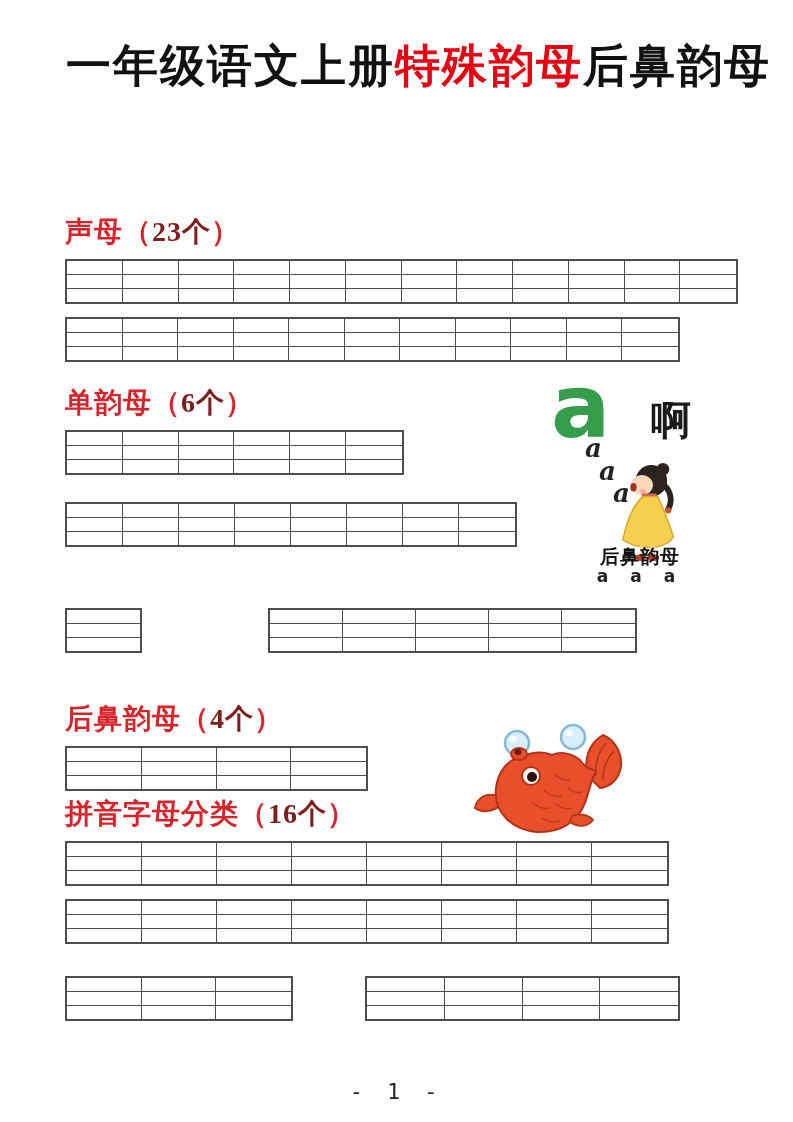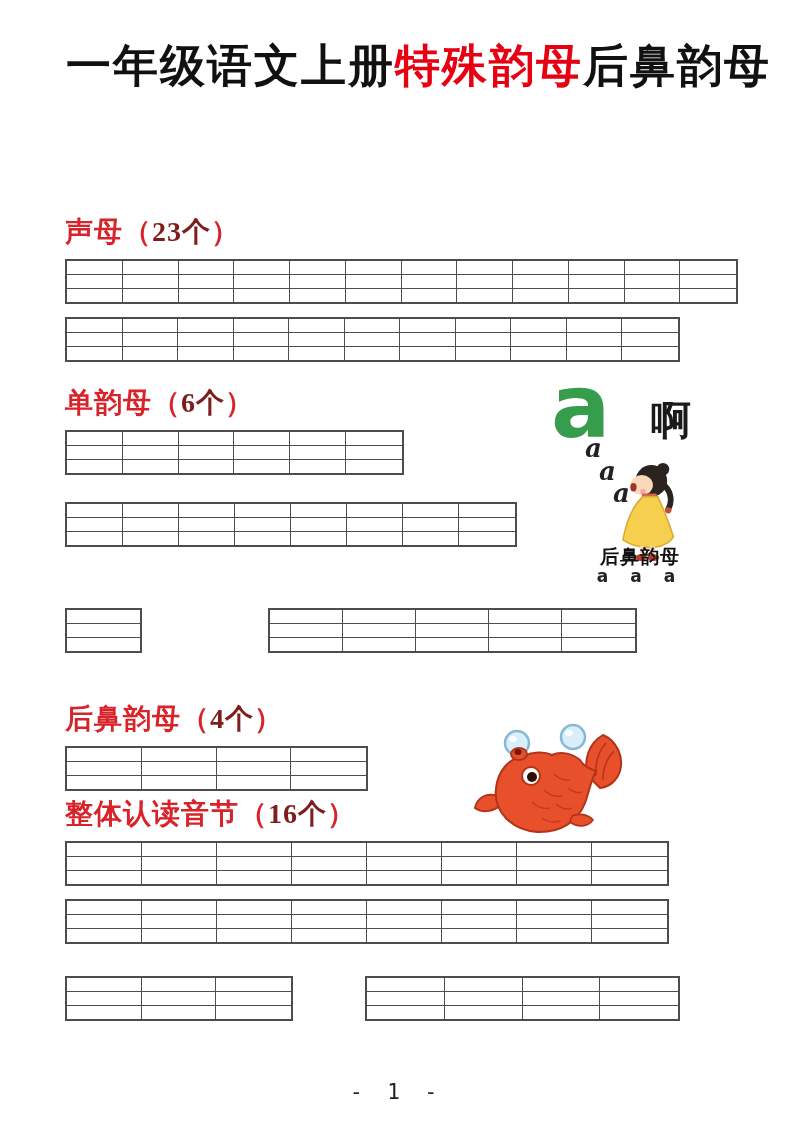--- a/index.html
+++ b/index.html
@@ -251,21 +251,21 @@
           <div class="wcell" style="border-right: none;"></div>
           <div class="wcell" style="border-bottom: none;"></div>
           <div class="wcell" style="border-bottom: none;"></div>
           <div class="wcell" style="border-bottom: none;"></div>
           <div class="wcell" style="border-right: none; border-bottom: none;"></div>
         </div>
       </div>
   </div>
 
   <div class="sec" id="sec-zhengti">
-    <div class="sec-label cjk"><span class="lbl-red">整体认读音节</span><span class="lbl-paren">（</span><span class="lbl-count">16个</span><span class="lbl-paren">）</span></div>
+    <div class="sec-label cjk"><span class="lbl-red">拼音字母分类</span><span class="lbl-paren">（</span><span class="lbl-count">16个</span><span class="lbl-paren">）</span></div>
     <div class="tables">
         <div class="wtable" style="width: 604px; grid-template-columns: repeat(8, 1fr);">
           <div class="wcell"></div>
           <div class="wcell"></div>
           <div class="wcell"></div>
           <div class="wcell"></div>
           <div class="wcell"></div>
           <div class="wcell"></div>
           <div class="wcell"></div>
           <div class="wcell" style="border-right: none;"></div>

